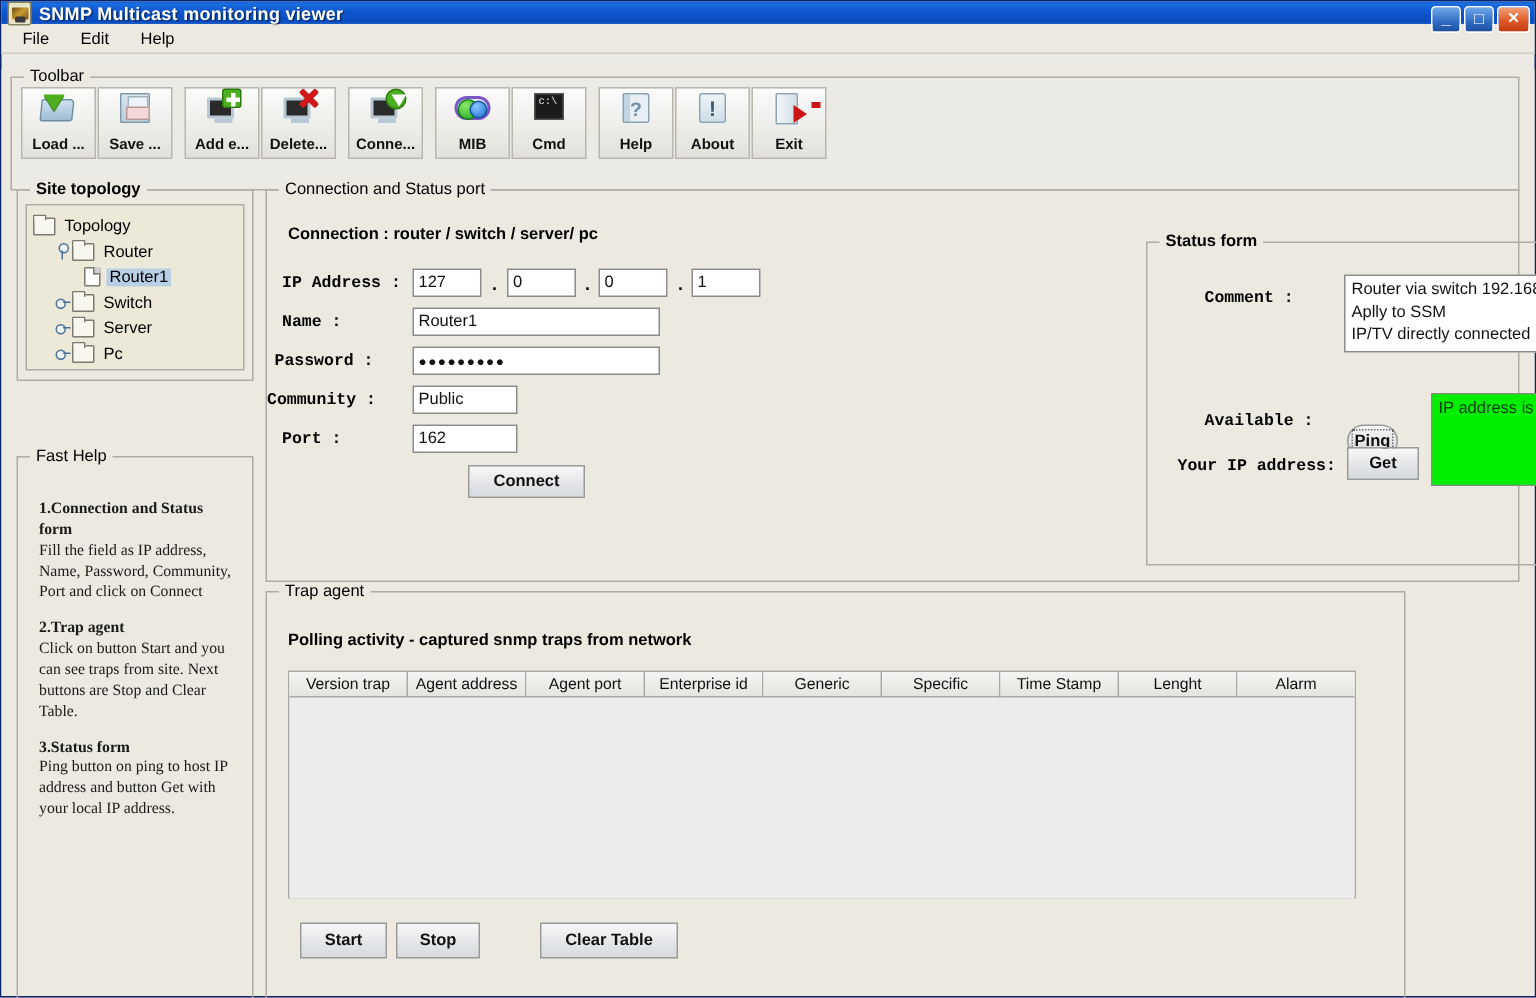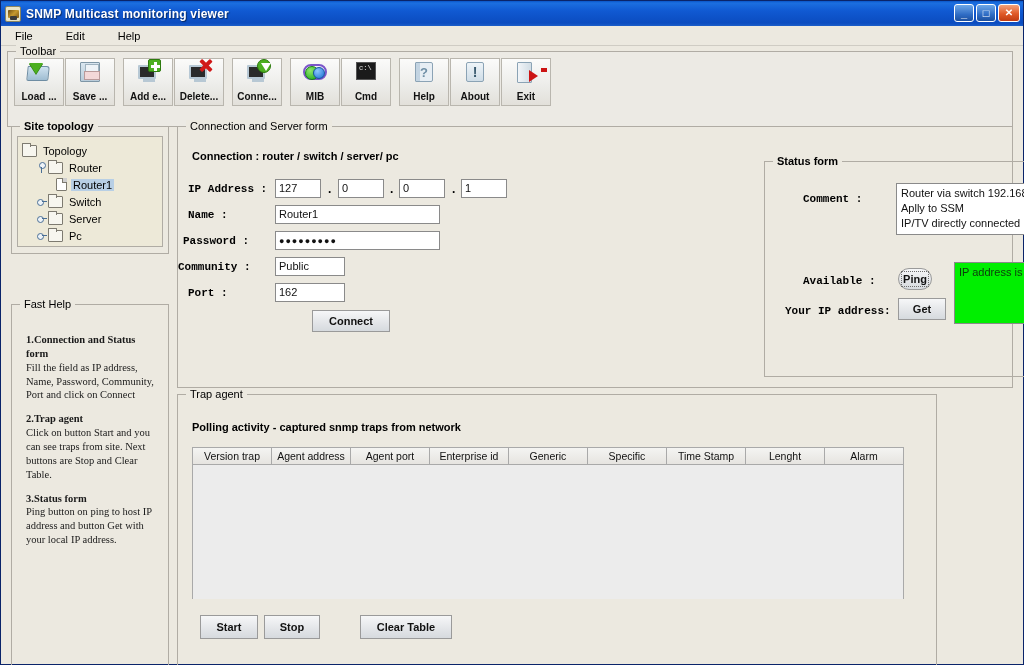--- a/index.html
+++ b/index.html
@@ -14,21 +14,21 @@
   
   .window {
     position: absolute; left: 0; top: 0;
     width: 1024px; height: 665px;
     background: #eceae4;
     border: 1px solid #0a246a;
   }
 
   
   .titlebar {
-    height: 25px;
+    height: 15px;
     background: linear-gradient(to bottom,#0a56c8 0%,#1c6fe0 8%,#1059d2 40%,#0b4cc0 88%,#1b5ec9 100%);
     display: flex; align-items: center;
     padding: 0 2px 0 4px;
     position: relative;
   }
   .title-icon {
     width: 16px; height: 16px;
     background: #e8e4c8;
     border: 1px solid #8a8560;
     border-radius: 2px;
@@ -72,21 +72,21 @@
   .win-btn.min span { align-items: flex-end; padding-bottom:2px; font-size:11px;}
   .win-btn.max span { font-size:11px; }
 
   
   .menubar {
     height: 20px;
     background: #ece9e0;
     border-bottom: 1px solid #cfccc4;
     display: flex; align-items: center;
     padding-left: 6px;
-    gap: 17px;
+    gap: 5px;
   }
   .menu-item {
     font-size: 11px; color: #000;
     padding: 2px 8px;
     cursor: default;
   }
 
   
   .body-area {
     position: absolute;
@@ -559,21 +559,21 @@
           <div>Click on button Start and you can see traps from site. Next buttons are Stop and Clear Table.</div>
         </div>
         <div class="fh-block">
           <div class="fh-head">3.Status form</div>
           <div>Ping button on ping to host IP address and button Get with your local IP address.</div>
         </div>
       </div>
     </div>
 
     <div class="group" id="conn-group">
-      <div class="group-title plain">Connection and Server form</div>
+      <div class="group-title plain">Connection and Status port</div>
 
       <div class="section-caption" style="left:14px; top:23px;">Connection : router / switch / server/ pc</div>
 
       <div class="form-label" style="left:10px; top:56px; width:80px;">IP Address :</div>
       <div class="tf" style="left:97px; top:52px; width:46px;">127</div>
       <div class="dot" style="left:150px; top:55px;">.</div>
       <div class="tf" style="left:160px; top:52px; width:46px;">0</div>
       <div class="dot" style="left:212px; top:55px;">.</div>
       <div class="tf" style="left:221px; top:52px; width:46px;">0</div>
       <div class="dot" style="left:274px; top:55px;">.</div>
@@ -598,21 +598,21 @@
 
         <div class="form-label" style="left:38px; top:31px; width:90px;">Comment :</div>
         <div class="ta-wrap" style="left:131px; top:21px; width:240px; height:52px;">
           <div class="ta-text">Router via switch 192.168.0.2
 Aplly to SSM
 IP/TV directly connected</div>
 
         </div>
 
         <div class="form-label" style="left:38px; top:113px; width:90px;">Available :</div>
-        <div class="btn focus" style="left:133px; top:106px; width:34px; height:22px;border-radius:11px;">Ping</div>
+        <div class="btn focus" style="left:133px; top:121px; width:34px; height:22px;border-radius:11px;">Ping</div>
 
         <div class="form-label" style="left:20px; top:143px; width:108px;">Your IP address:</div>
         <div class="btn" style="left:133px; top:136px; width:48px; height:22px;">Get</div>
 
         <div class="ta-wrap green" style="left:189px; top:100px; width:182px; height:62px;">
           <div class="ta-text green">IP address is available.</div>
 
         </div>
       </div>
     </div>

